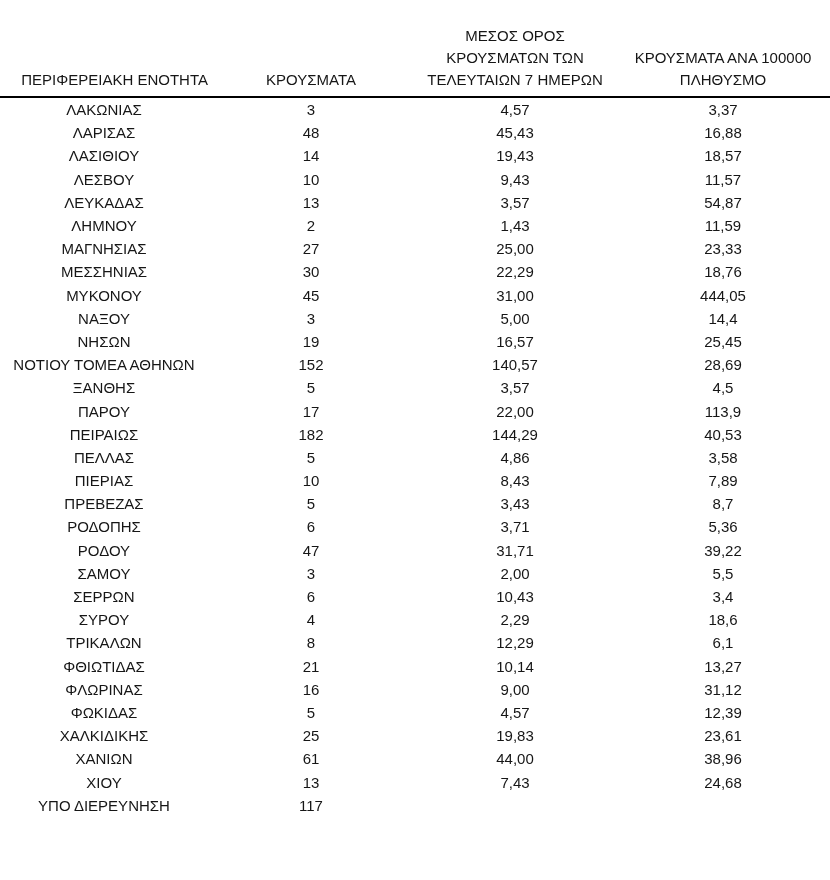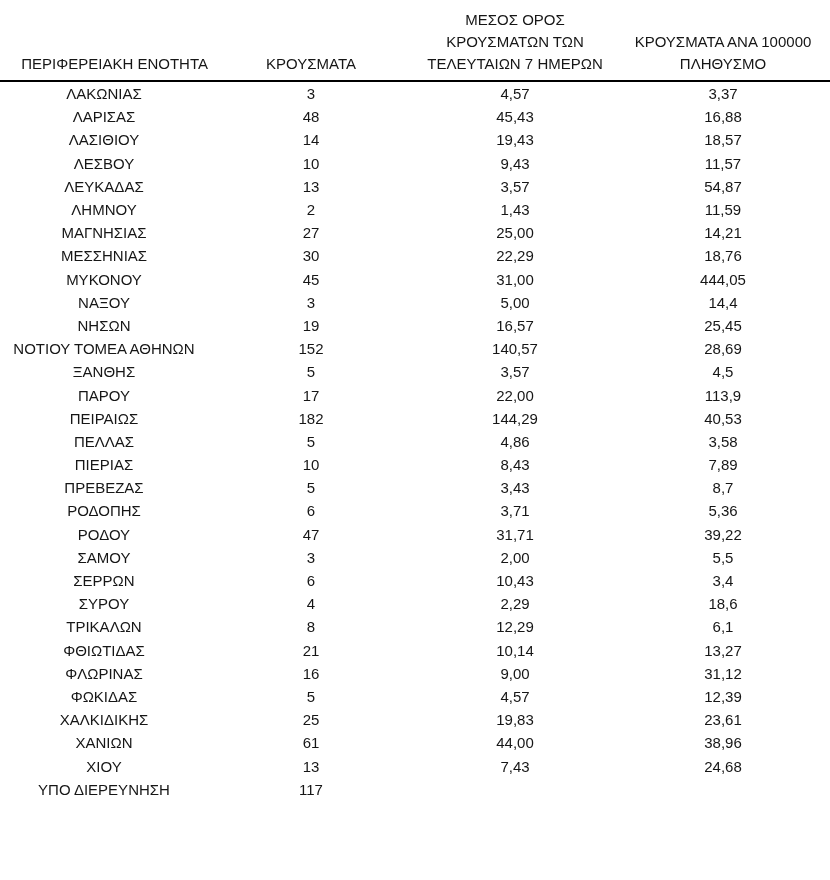--- a/index.html
+++ b/index.html
@@ -18,21 +18,21 @@
     border-collapse: collapse;
   }
   col.c1 { width: 208px; }
   col.c2 { width: 206px; }
   col.c3 { width: 202px; }
   col.c4 { width: 214px; }
 
   thead th {
     height: 75px;
     vertical-align: bottom;
-    padding: 0 0 5px 0;
+    padding: 16px 0 5px 0;
     border-bottom: 2.5px solid #000000;
     font-weight: 400;
     font-size: 15px;
     line-height: 22px;
     text-align: center;
   }
   thead th .hline { white-space: nowrap; }
   th.region-th {
     text-align: right;
     padding-left: 4px;
@@ -112,21 +112,21 @@
       <tr>
     <td>ΛΗΜΝΟΥ</td>
     <td>2</td>
     <td>1,43</td>
     <td>11,59</td>
   </tr>
       <tr>
     <td>ΜΑΓΝΗΣΙΑΣ</td>
     <td>27</td>
     <td>25,00</td>
-    <td>14,21</td>
+    <td>23,33</td>
   </tr>
       <tr>
     <td>ΜΕΣΣΗΝΙΑΣ</td>
     <td>30</td>
     <td>22,29</td>
     <td>18,76</td>
   </tr>
       <tr>
     <td>ΜΥΚΟΝΟΥ</td>
     <td>45</td>

